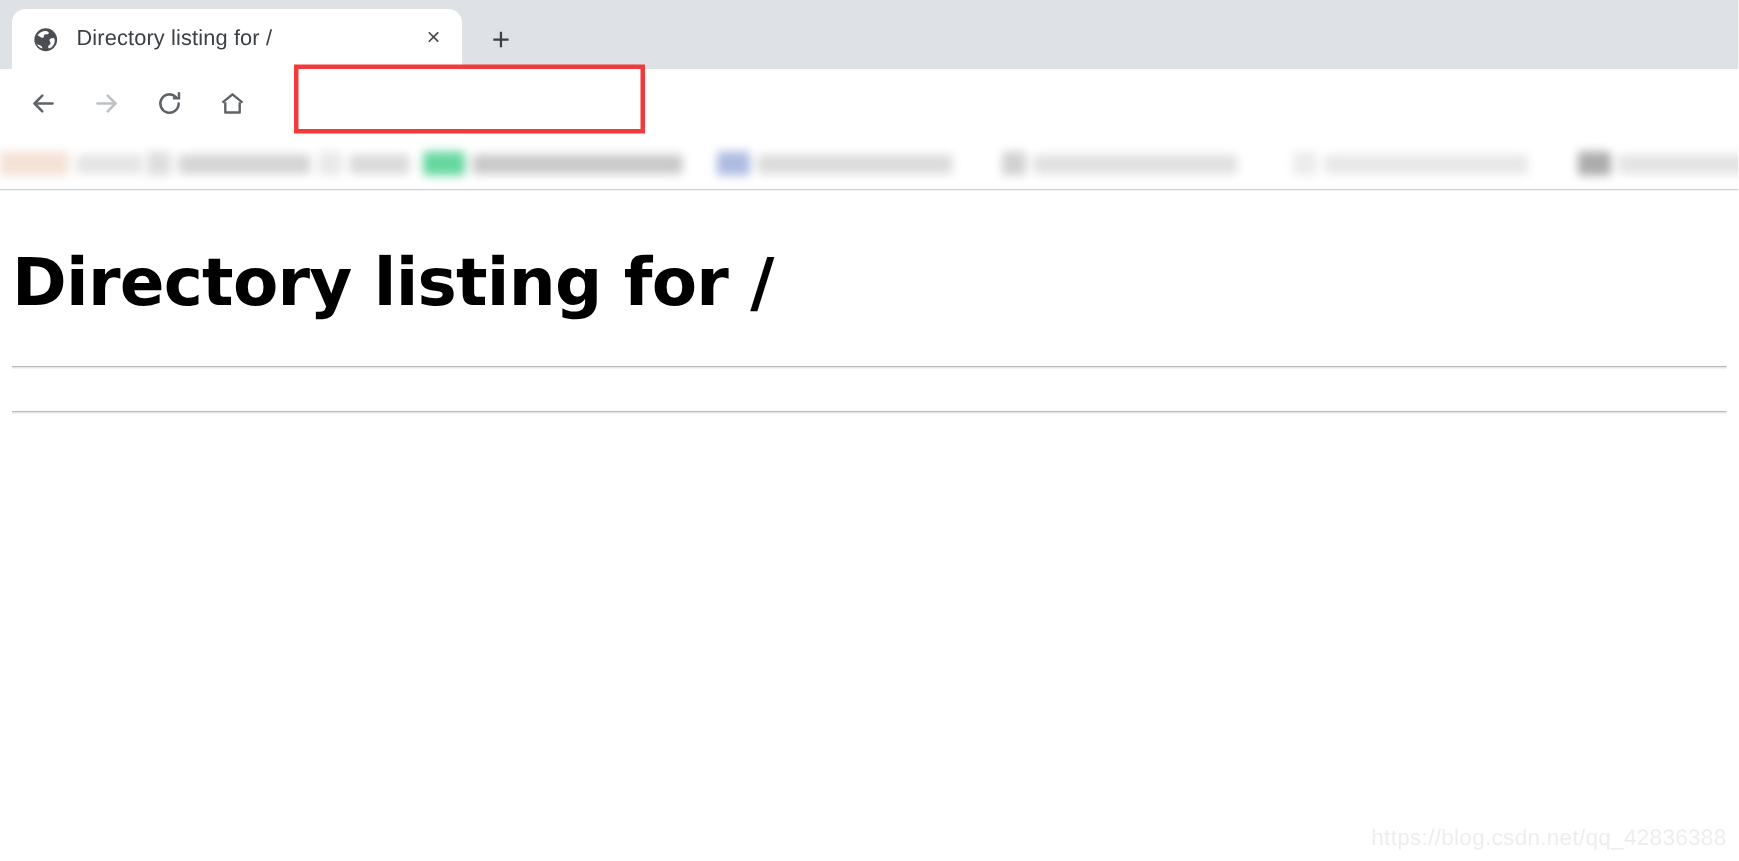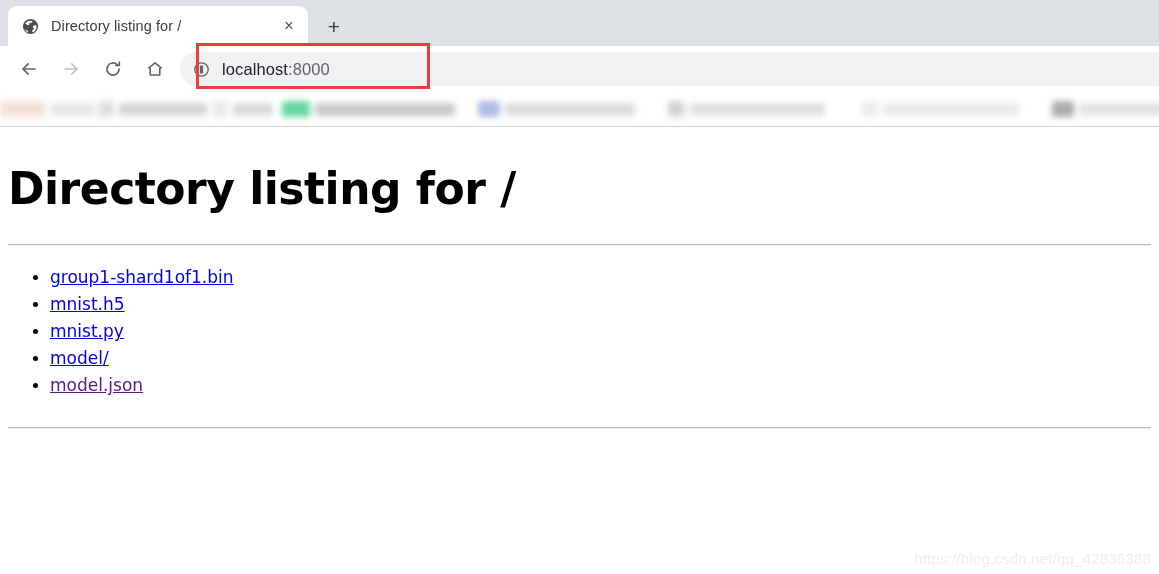--- a/index.html
+++ b/index.html
@@ -270,29 +270,20 @@
     </div>
     <div class="navbtn">
       <span>
         <svg width="20" height="20" viewBox="0 0 20 20" fill="none" stroke="#5f6368" stroke-width="1.6" stroke-linejoin="round">
           <path d="M3.3 9.4L10 3.9l6.7 5.5"></path>
           <path d="M5.2 9.1v6.9h9.6V9.1"></path>
         </svg>
       </span>
     </div>
 
-    <div class="omnibox">
-      <span class="omni-icon">
-        <svg width="17" height="17" viewBox="0 0 17 17" fill="none" stroke="#5f6368" stroke-width="1.3">
-          <circle cx="8.5" cy="8.5" r="6.7"></circle>
-          <path d="M8.5 4.6v7.8" stroke-width="3.2" stroke="#5f6368"></path>
-        </svg>
-      </span>
-      <span class="omni-url"><span>localhost</span><span class="dim">:8000</span></span>
-    </div>
   </div>
   <div class="redbox"></div>
 
   <div class="bookmarks">
     <div class="bm" style="left:0px">
       <span class="ico" style="width:46px;background:#f4e0d4"></span>
       <span class="lbl" style="width:44px;background:#e3e3e3"></span>
     </div>
     <div class="bm" style="left:98px">
       <span class="ico" style="background:#dcdcdc"></span>
@@ -321,25 +312,18 @@
     <div class="bm" style="left:1052px">
       <span class="ico" style="width:22px;background:#a8a8a8"></span>
       <span class="lbl" style="width:90px;background:#e2e2e2"></span>
     </div>
   </div>
 
   <div class="page">
     <div class="page-inner">
       <h1 class="dir-title">Directory listing for /</h1>
       <hr class="rule">
-      <ul class="filelist">
-        <li><a>group1-shard1of1.bin</a></li>
-        <li><a>mnist.h5</a></li>
-        <li><a>mnist.py</a></li>
-        <li><a>model/</a></li>
-        <li><a class="visited">model.json</a></li>
-      </ul>
       <hr class="rule second">
     </div>
     <div class="watermark">https://blog.csdn.net/qq_42836388</div>
   </div>
 
 </div>
 
 </body></html>

